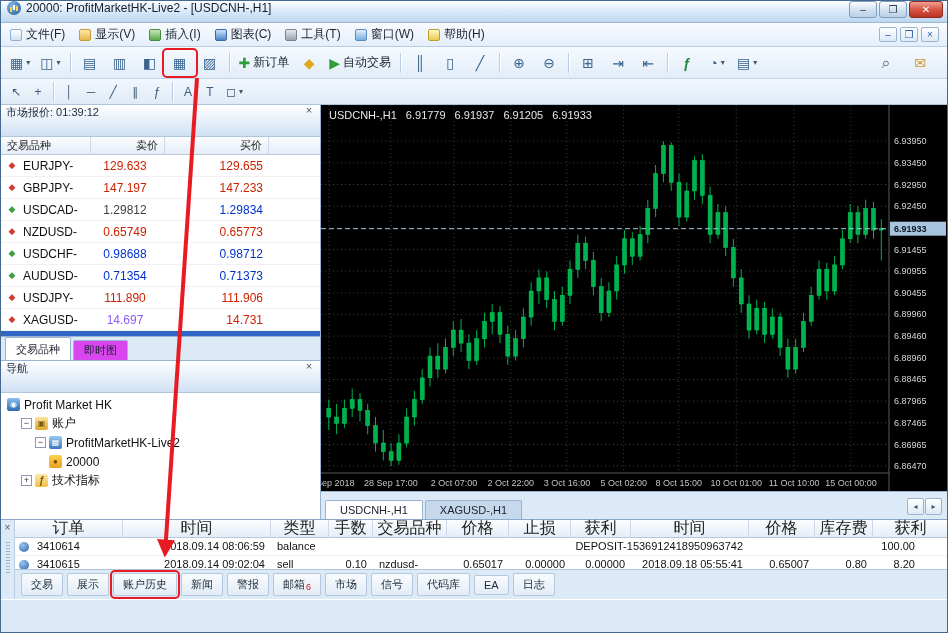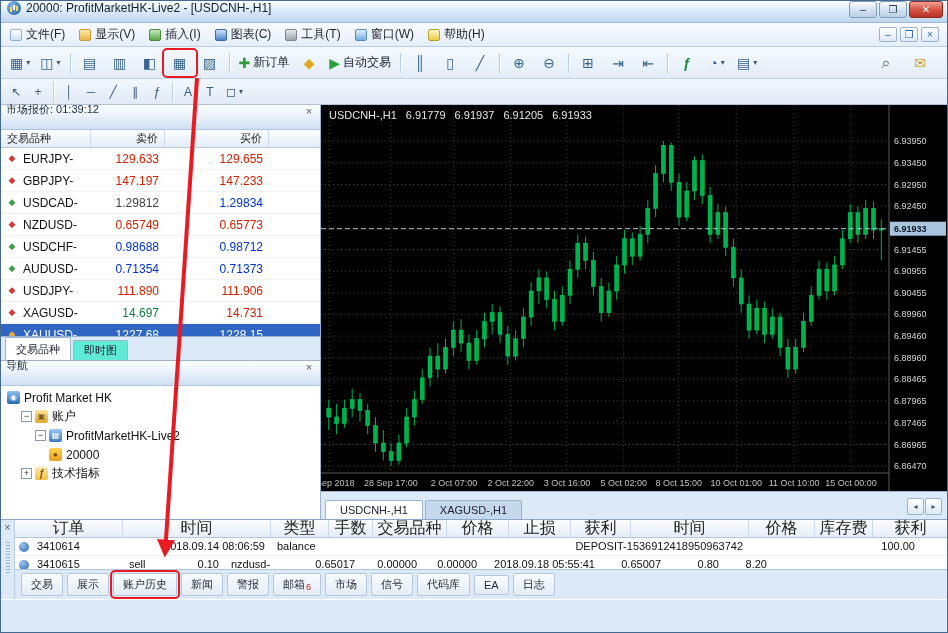--- a/index.html
+++ b/index.html
@@ -49,37 +49,37 @@
 .ann-target{outline:2px solid var(--annc,#e81b23);outline-offset:1px}
 .tf-group{position:absolute;left:324px;top:3px;display:flex;gap:1px}
 .tfbtn{width:27px;height:19px;display:flex;align-items:center;justify-content:center;font-size:10px;font-weight:bold;color:#3a4a5a;border:1px solid transparent;border-radius:2px}
 .tfbtn.active{background:#d4e2f2;border-color:#8aa8c8;box-shadow:inset 1px 1px 2px rgba(60,90,120,.45)}
 
 .main{position:absolute;top:104px;left:0;right:0;height:414px;display:flex}
 .leftcol{width:322px;display:flex;flex-direction:column;border-right:1px solid #9ab4d0;background:#fff}
 .panel{background:#fff;position:relative}
 .mw{height:256px;border-bottom:1px solid #9ab4d0}
 .nav{height:158px}
-.ptitle{height:16px;background:linear-gradient(#ffffff,#cfe0f3);border-bottom:1px solid #b0c6de;display:flex;align-items:flex-end;padding:12px 5px;font-size:11px;color:#18283a}
+.ptitle{height:32px;background:linear-gradient(#ffffff,#cfe0f3);border-bottom:1px solid #b0c6de;display:flex;align-items:flex-start;padding:0 5px;font-size:11px;color:#18283a}
 .pclose{margin-left:auto;color:#4a5a6a;font-size:11px;width:12px;text-align:center;line-height:1}
 .mwhead{display:flex;height:18px}
 .mwh{background:linear-gradient(#fcfdfe,#e4edf8);border-right:1px solid #cdd9e8;border-bottom:1px solid #b8c8dc;font-size:11px;color:#222;display:flex;align-items:center;padding:0 6px}
 .mwh-sym{width:90px}
 .mwh-bid{width:74px;justify-content:flex-end}
 .mwh-ask{width:104px;justify-content:flex-end}
 .mwh-fill{flex:1;border-right:none}
 .mwrow{display:flex;align-items:center;height:22px;border-bottom:1px solid #f1f1f1;font-size:12px}
 .mwic{width:22px;text-align:center;font-size:9px;line-height:1}
 .mwsym{width:68px;color:#101010}
-.mwbid{width:74px;text-align:right;padding-right:6px}
+.mwbid{width:74px;text-align:center;padding-right:6px}
 .mwask{width:104px;text-align:right;padding-right:6px}
 .mwrow.sel{background:#2f66c3;border-bottom-color:#2f66c3}
 .mwrow.sel .mwsym,.mwrow.sel .mwbid,.mwrow.sel .mwask{color:#fff !important}
 .ptabs{position:absolute;left:0;right:0;bottom:0;height:24px;background:#dce9f7;border-top:1px solid #9ab4d0;display:flex;align-items:flex-end;padding:0 4px}
-.ptab{padding:2px 10px;font-size:11px;color:#223;border:1px solid #9ab4d0;border-bottom:none;background:#5eead4;margin-right:2px;border-radius:2px 2px 0 0;height:20px;display:flex;align-items:center}
+.ptab{padding:2px 10px;font-size:11px;color:#223;border:1px solid #9ab4d0;border-bottom:none;background:#d946ef;margin-right:2px;border-radius:2px 2px 0 0;height:20px;display:flex;align-items:center}
 .ptab.active{background:#fff;height:23px}
 .navtree{padding-top:2px}
 .navrow{display:flex;align-items:center;height:19px;font-size:12px;color:#101010}
 .expbox{width:11px;height:11px;border:1px solid #8a9ab0;display:flex;align-items:center;justify-content:center;font-size:9px;color:#333;margin-right:3px;background:#fff;line-height:1;flex:0 0 auto}
 .nicon{width:13px;height:13px;border-radius:2px;display:flex;align-items:center;justify-content:center;font-size:8px;color:#fff;margin-right:4px;flex:0 0 auto}
 .ni-broker{background:linear-gradient(#8ac0f0,#2a6ab0)}
 .ni-accounts{background:linear-gradient(#ffe49a,#e0a830);color:#7a5a10}
 .ni-server{background:linear-gradient(#9ac8f0,#3a78c0)}
 .ni-account{background:linear-gradient(#ffd34d,#e8a020);color:#7a4a00}
 .ni-indicators{background:linear-gradient(#ffe9b0,#f0c040);color:#8a5a00;font-style:italic;font-weight:bold;font-size:10px}
@@ -365,21 +365,21 @@
             </div>
             <div class="mwrow">
               <span class="mwic" style="color: rgb(210, 59, 51);">◆</span>
               <span class="mwsym">USDJPY-</span>
               <span class="mwbid" style="color: rgb(204, 34, 0);">111.890</span>
               <span class="mwask" style="color: rgb(204, 34, 0);">111.906</span>
             </div>
             <div class="mwrow">
               <span class="mwic" style="color: rgb(210, 59, 51);">◆</span>
               <span class="mwsym">XAGUSD-</span>
-              <span class="mwbid" style="color: #15803d;">14.697</span>
+              <span class="mwbid" style="color: #8b5cf6;">14.697</span>
               <span class="mwask" style="color: rgb(204, 34, 0);">14.731</span>
             </div>
             <div class="mwrow sel">
               <span class="mwic" style="color: rgb(240, 168, 48);">◆</span>
               <span class="mwsym">XAUUSD-</span>
               <span class="mwbid">1227.68</span>
               <span class="mwask">1228.15</span>
             </div>
           </div>
         <div class="ptabs" id="mw-tabs">
@@ -697,20 +697,23 @@
           </div>
           <div class="tcell" style="width: 76px;">
             <span class="cv cvlast">100.00</span>
           </div>
         </div>
         <div class="trow">
           <div class="tcell" style="width: 108px;">
             <span class="ricon"></span>
             <span class="cv cvfirst">3410615</span>
           </div>
+          <div class="tcell" style="width: 148px;">
+            <span class="cv cvr">2018.09.14 09:02:04</span>
+          </div>
           <div class="tcell" style="width: 58px;">
             <span class="cv cvl">sell</span>
           </div>
           <div class="tcell" style="width: 44px;">
             <span class="cv cvr">0.10</span>
           </div>
           <div class="tcell" style="width: 74px;">
             <span class="cv cvl">nzdusd-</span>
           </div>
           <div class="tcell" style="width: 62px;">

